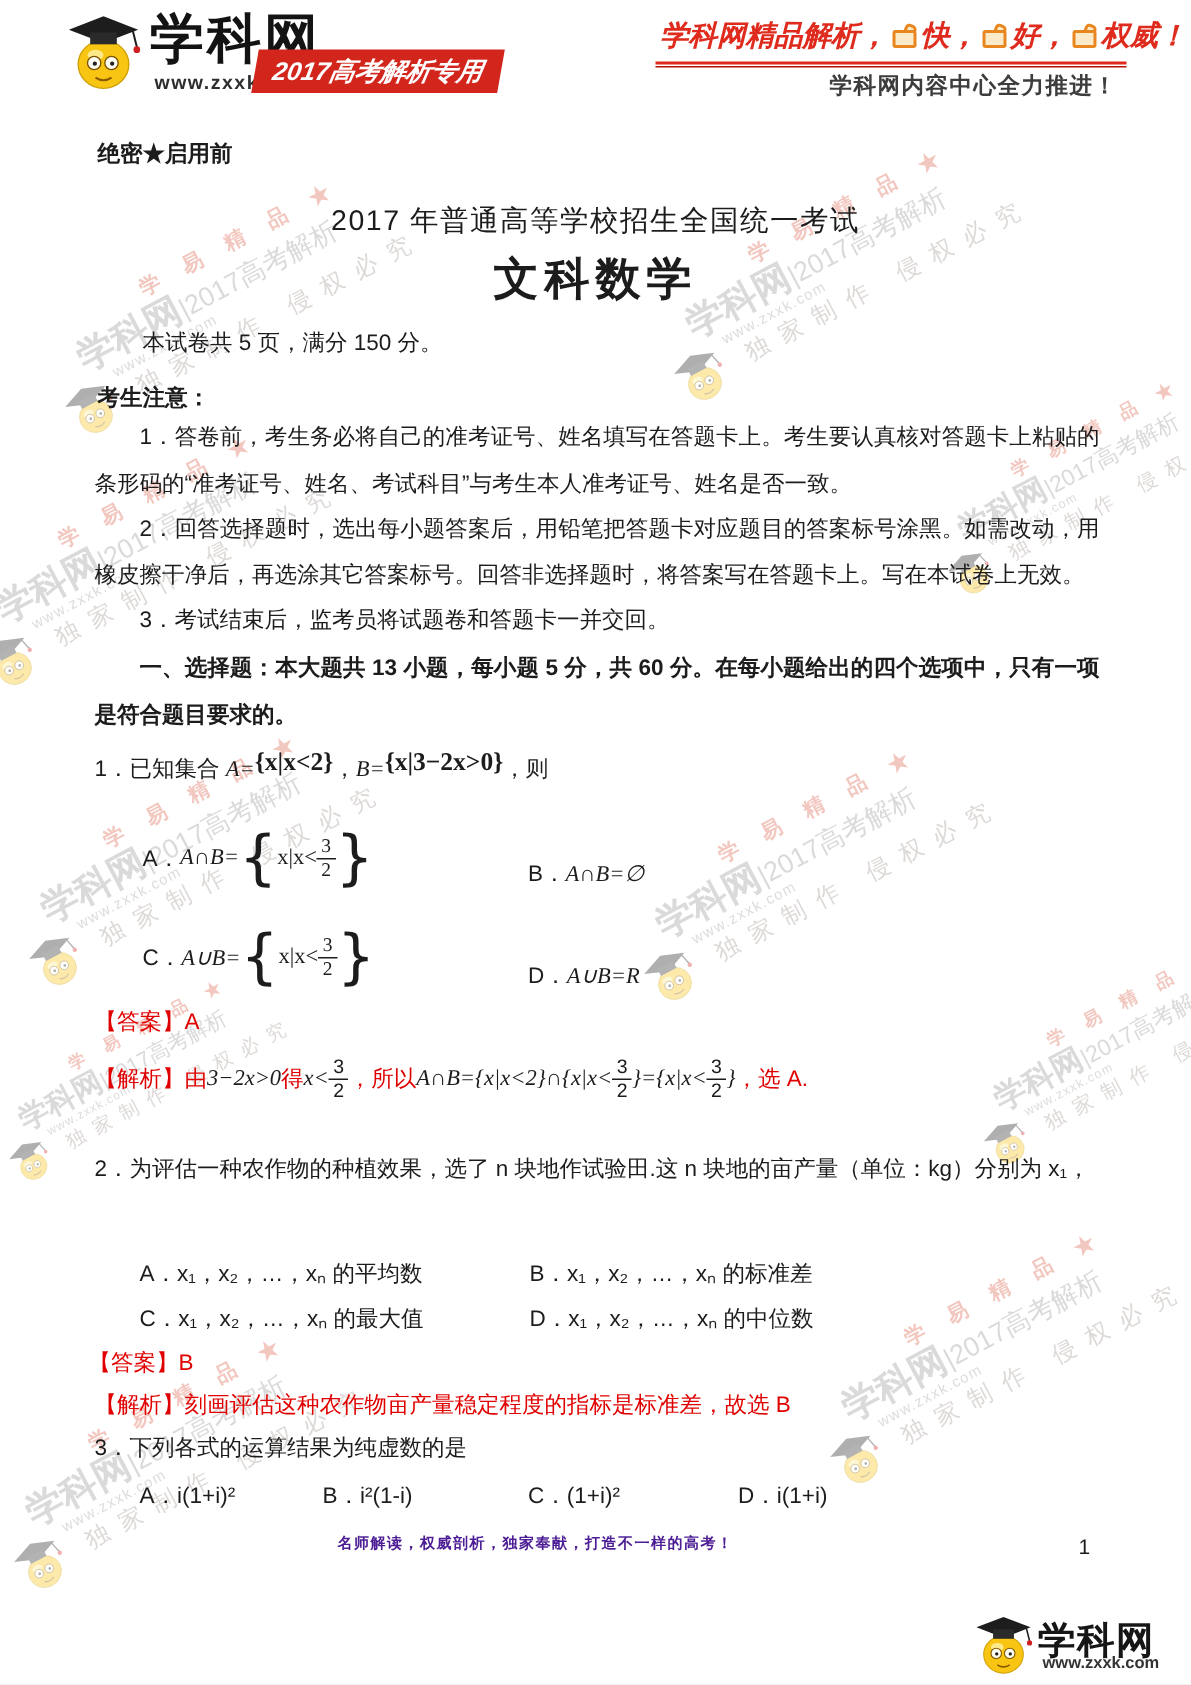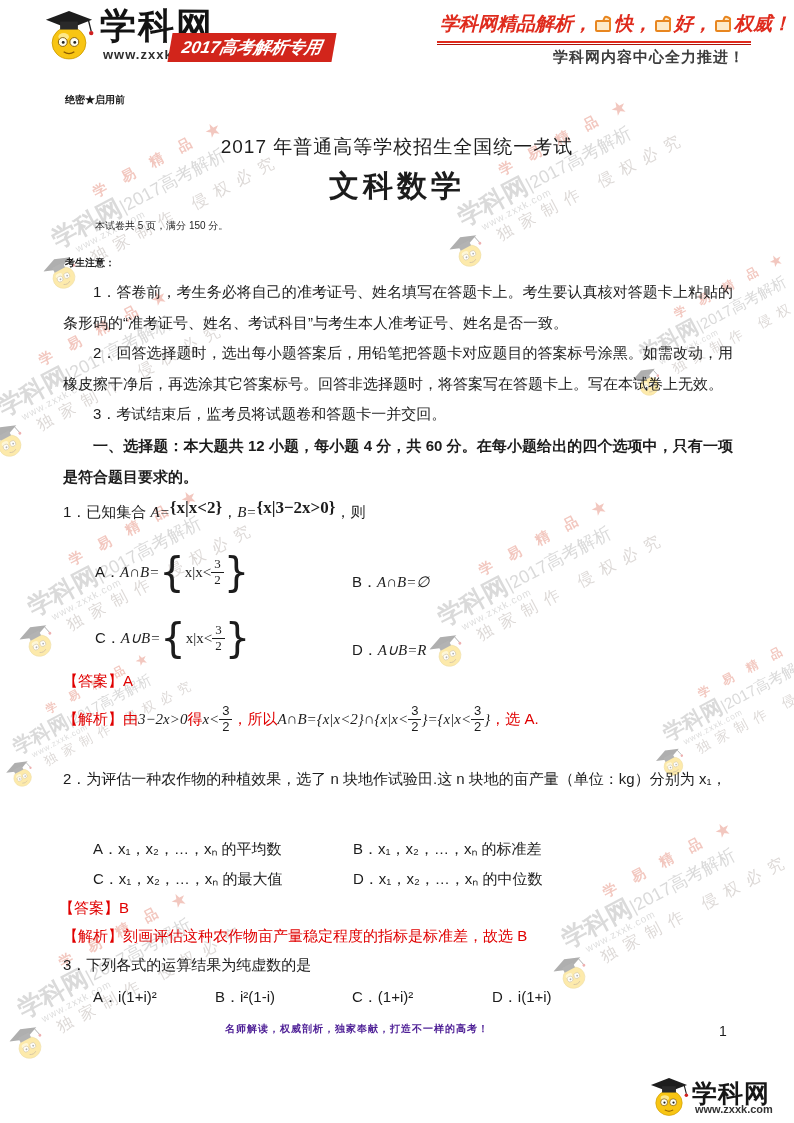--- a/index.html
+++ b/index.html
@@ -24,21 +24,21 @@
   .slogan-red{color:#df2b1d;font-size:19px;font-weight:bold;font-style:italic;white-space:nowrap;
               font-family:"Liberation Serif",serif;}
   .thumb{display:inline-block;position:relative;width:18px;height:16px;margin:0 2px;vertical-align:-2px;}
   .thumb::after{content:"";position:absolute;left:1px;bottom:0;width:12px;height:8px;background:#fdeac9;border:2px solid #e8861f;border-radius:2px;}
   .thumb::before{content:"";position:absolute;left:8px;top:0;width:4px;height:8px;background:#fdeac9;border:2px solid #e8861f;border-radius:3px 3px 1px 1px;transform:rotate(22deg);}
   .line-red{background:#df2b1d;height:2px;}
   .line-red2{background:#b01208;height:1px;}
   .slogan-sub{font-size:15px;font-weight:bold;color:#3d3d3d;letter-spacing:1px;}
   
   .bold{font-weight:bold;}
-  .doc15{font-size:10px;text-align:right;}
+  .doc15{font-size:15px;text-align:right;}
   .title1{width:100%;text-align:center;font-size:19px;letter-spacing:1px;}
   .subject{width:100%;text-align:center;font-size:30px;font-weight:bold;letter-spacing:4px;}
   .para{width:670px;font-size:15px;line-height:31px;text-align:justify;text-indent:2em;}
   .red{color:#e00000;}
   .tag{font-weight:normal;}
   
   .msi{font-family:"Liberation Serif",serif;font-style:italic;}
   .mbold{font-family:"Liberation Serif",serif;font-weight:normal;font-style:normal;}
   .setexp{font-family:"Liberation Serif",serif;font-weight:bold;position:relative;top:-4px;font-size:17px;}
   .frac{display:inline-block;text-align:center;vertical-align:-9px;line-height:1.08;font-size:13px;font-style:normal;}
@@ -190,21 +190,21 @@
   <div class="abs z subject" style="left:0;top:166px">文科数学</div>
 
   <div class="abs z doc15" style="left:95px;top:219px">本试卷共 5 页，满分 150 分。</div>
 
   <div class="abs z doc15 bold" style="left:65px;top:256px">考生注意：</div>
 
   <div class="abs z para" style="left:63px;top:276px">1．答卷前，考生务必将自己的准考证号、姓名填写在答题卡上。考生要认真核对答题卡上粘贴的条形码的“准考证号、姓名、考试科目”与考生本人准考证号、姓名是否一致。</div>
   <div class="abs z para" style="left:63px;top:337px">2．回答选择题时，选出每小题答案后，用铅笔把答题卡对应题目的答案标号涂黑。如需改动，用橡皮擦干净后，再选涂其它答案标号。回答非选择题时，将答案写在答题卡上。写在本试卷上无效。</div>
   <div class="abs z para" style="left:63px;top:398px">3．考试结束后，监考员将试题卷和答题卡一并交回。</div>
 
-  <div class="abs z para bold" style="left:63px;top:430px">一、选择题：本大题共 12 小题，每小题 4 分，共 60 分。在每小题给出的四个选项中，只有一项是符合题目要求的。</div>
+  <div class="abs z para bold" style="left:63px;top:430px">一、选择题：本大题共 13 小题，每小题 5 分，共 60 分。在每小题给出的四个选项中，只有一项是符合题目要求的。</div>
 
   <div class="abs z opt15" style="left:63px;top:502px">
     <span>1．</span><span>已知集合 </span><span class="msi">A=</span><span class="setexp">{x|x&lt;2}</span><span>，</span><span class="msi">B=</span><span class="setexp">{x|3−2x&gt;0}</span><span>，则</span>
   </div>
 
   <div class="abs z optrow" style="left:95px;top:543px;height:58px">
     <span>A．</span>
     <span class="msi">A∩B=</span>
     <span class="br">{</span>
     <span class="mbold">x|x&lt;</span>

